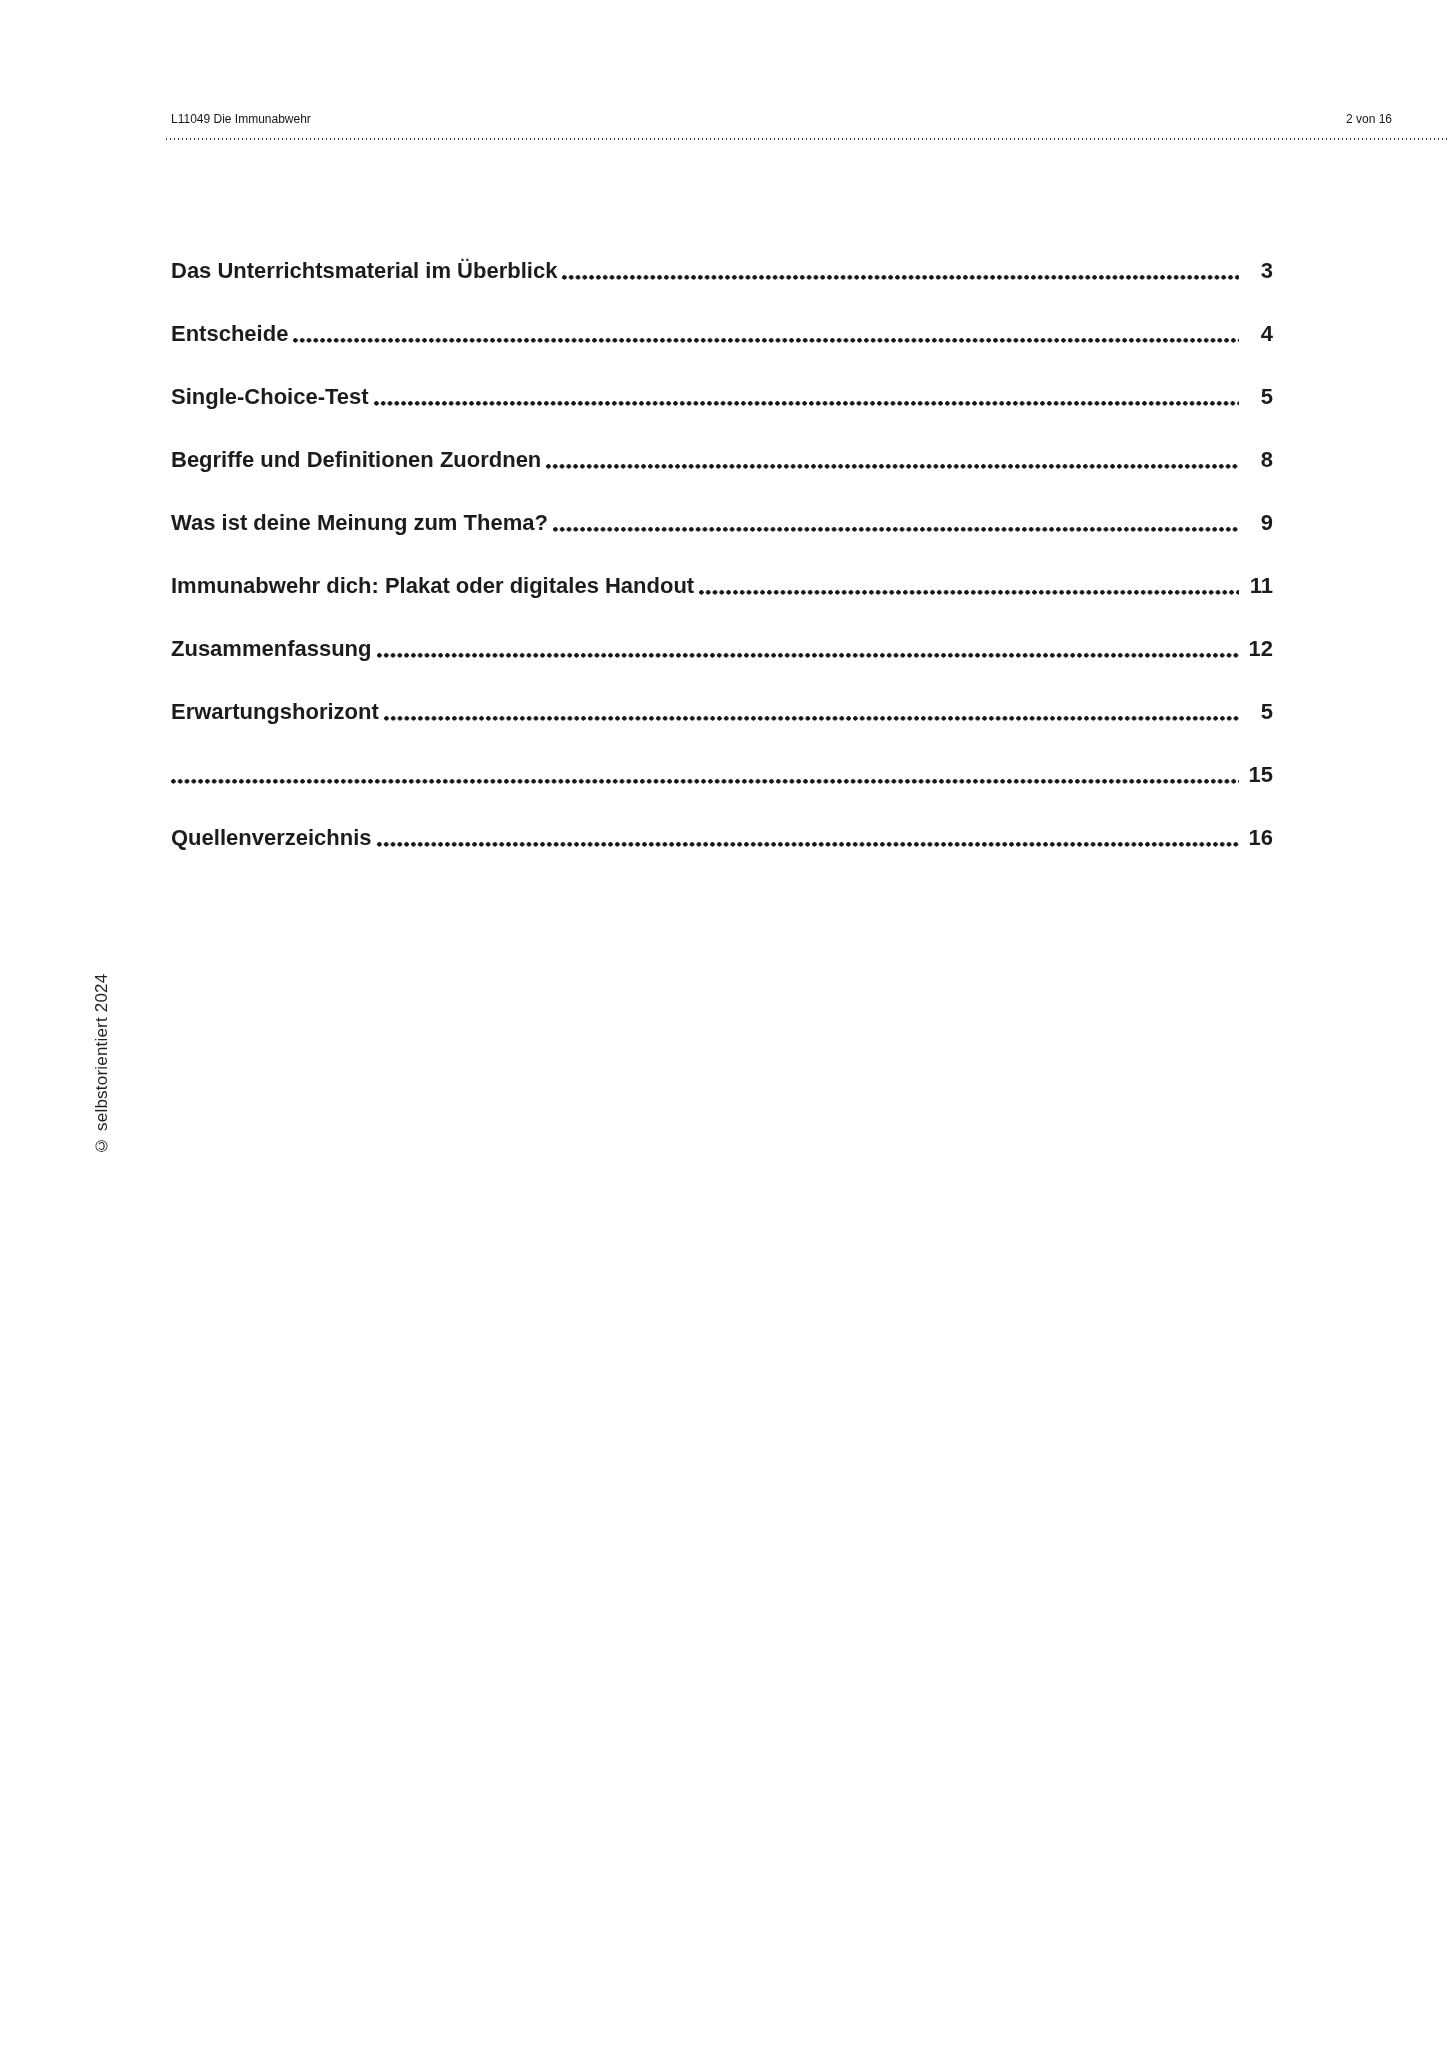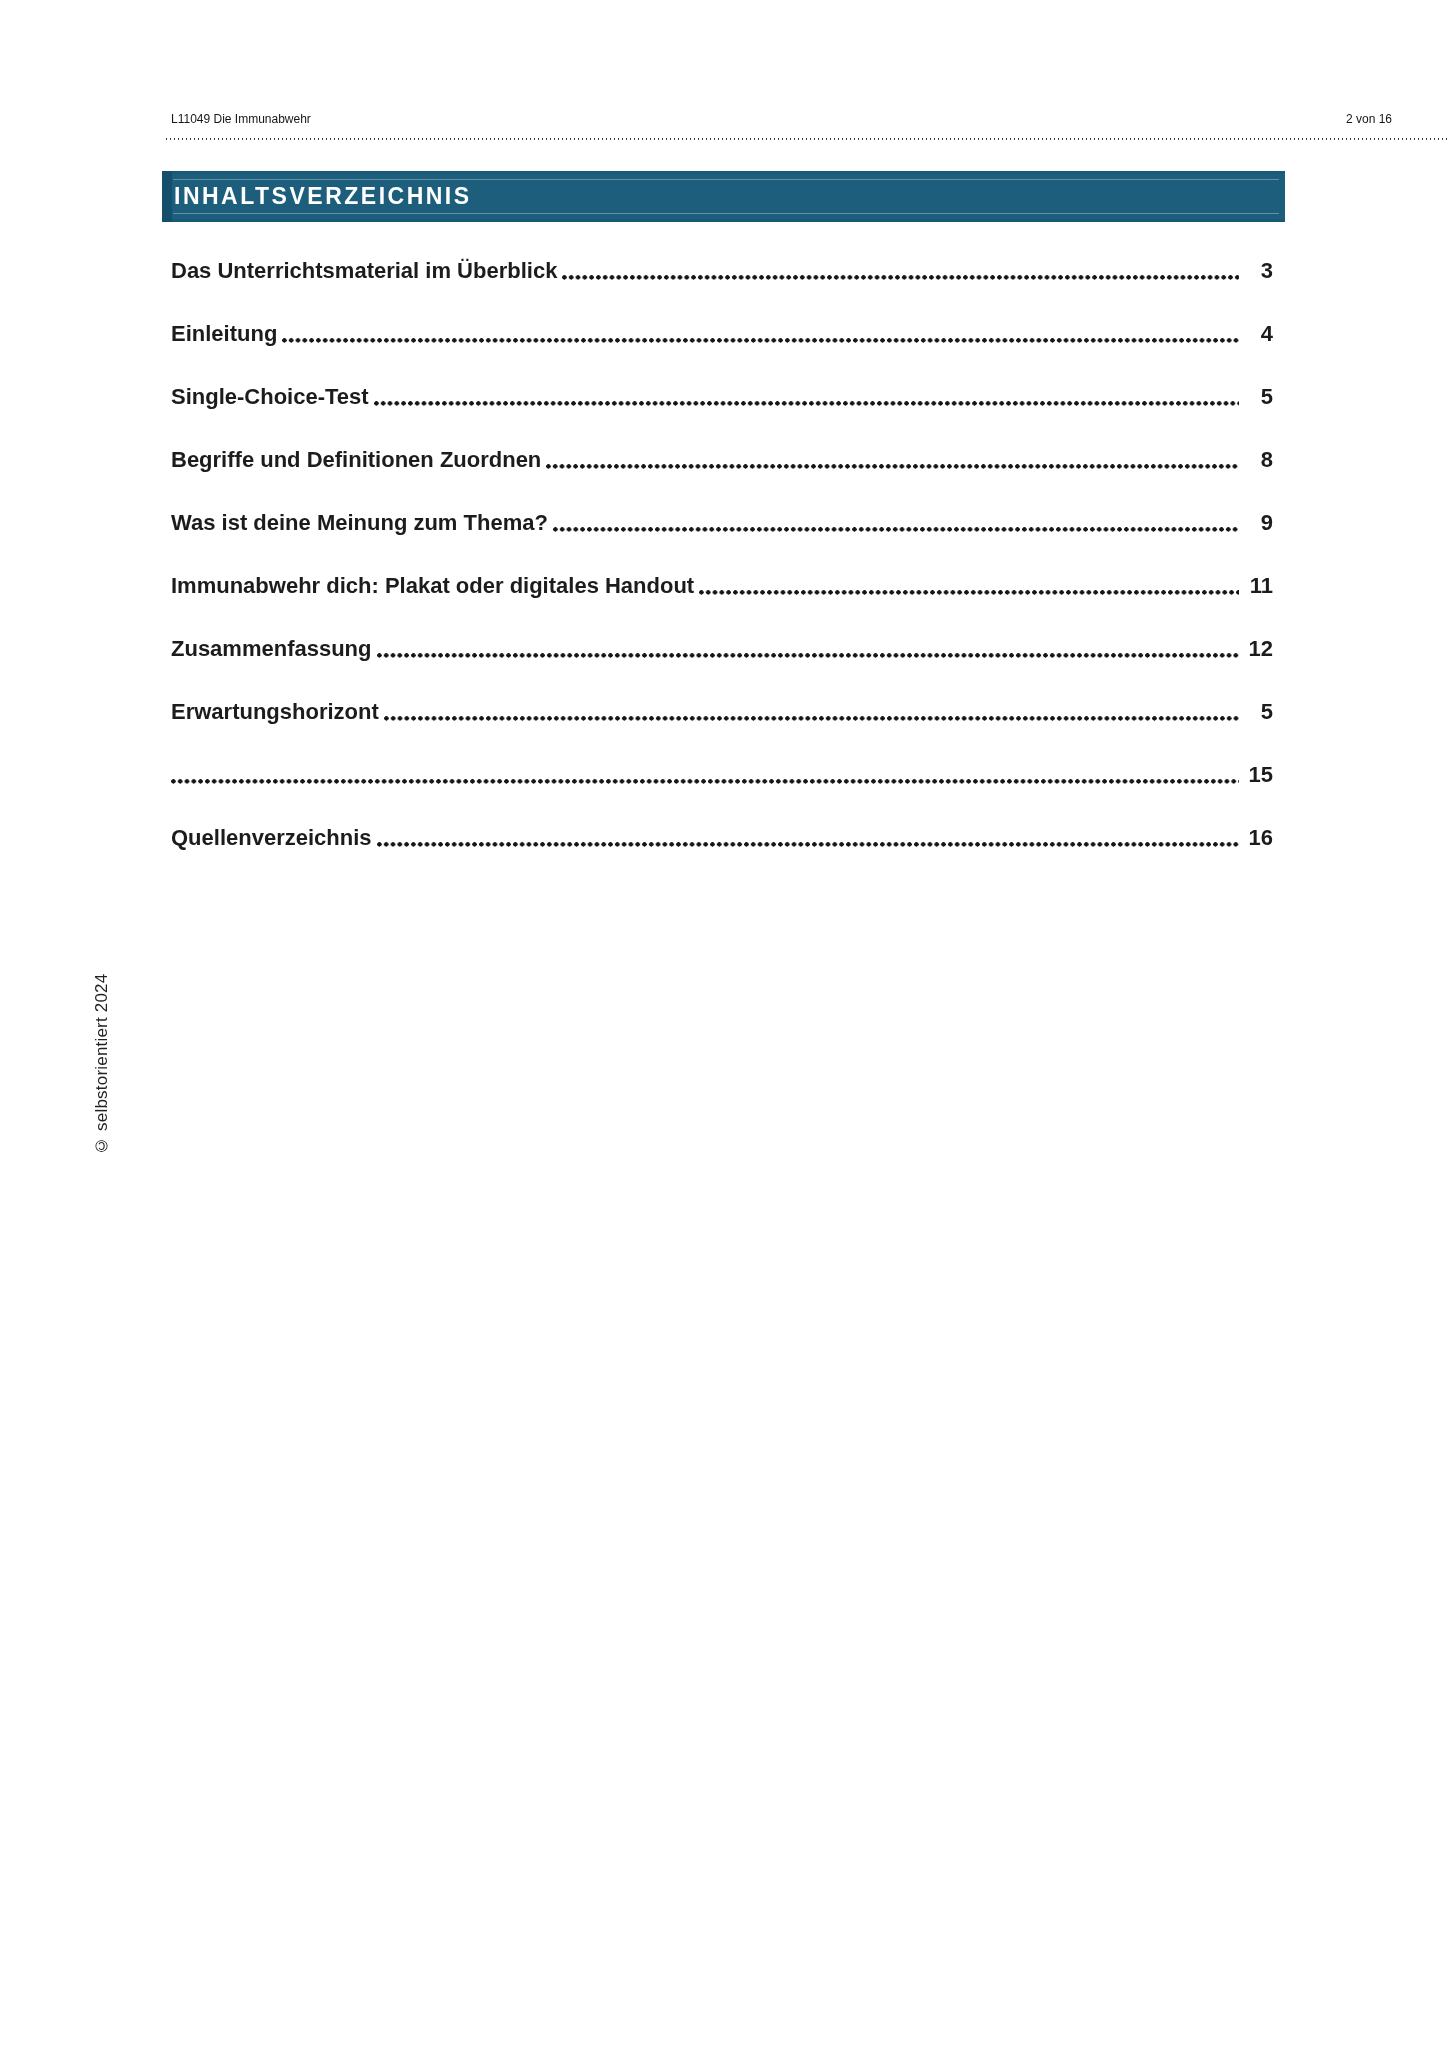--- a/index.html
+++ b/index.html
@@ -128,33 +128,30 @@
 
 <div class="page">
 
   <div class="header">
     <span>L11049 Die Immunabwehr</span>
     <span>2 von 16</span>
   </div>
 
   <div class="header-rule"></div>
 
-  <div class="toc-title-bar">
-    <span class="toc-title">INHALTSVERZEICHNIS</span>
-  </div>
 
   <div class="toc" id="toc-list">
   <div class="toc-row">
     <span class="toc-label">Das Unterrichtsmaterial im Überblick</span>
     <span class="toc-leader"></span>
     <span class="toc-page">3</span>
   </div>
 
   <div class="toc-row">
-    <span class="toc-label">Einleitung</span>
+    <span class="toc-label">Entscheide</span>
     <span class="toc-leader"></span>
     <span class="toc-page">4</span>
   </div>
 
   <div class="toc-row">
     <span class="toc-label">Single-Choice-Test</span>
     <span class="toc-leader"></span>
     <span class="toc-page">5</span>
   </div>
 

